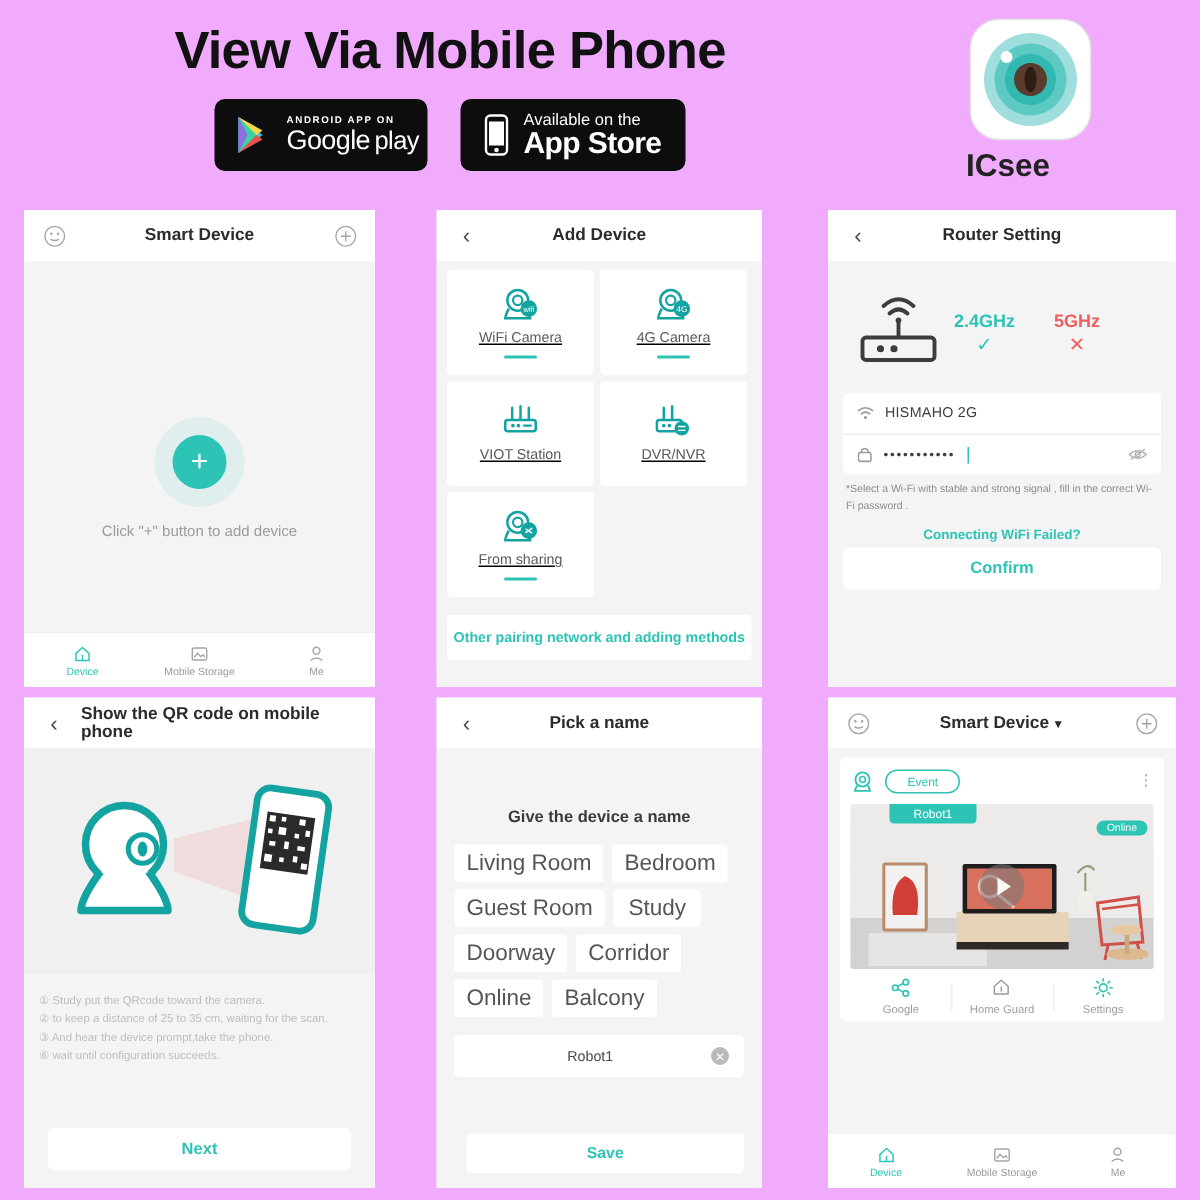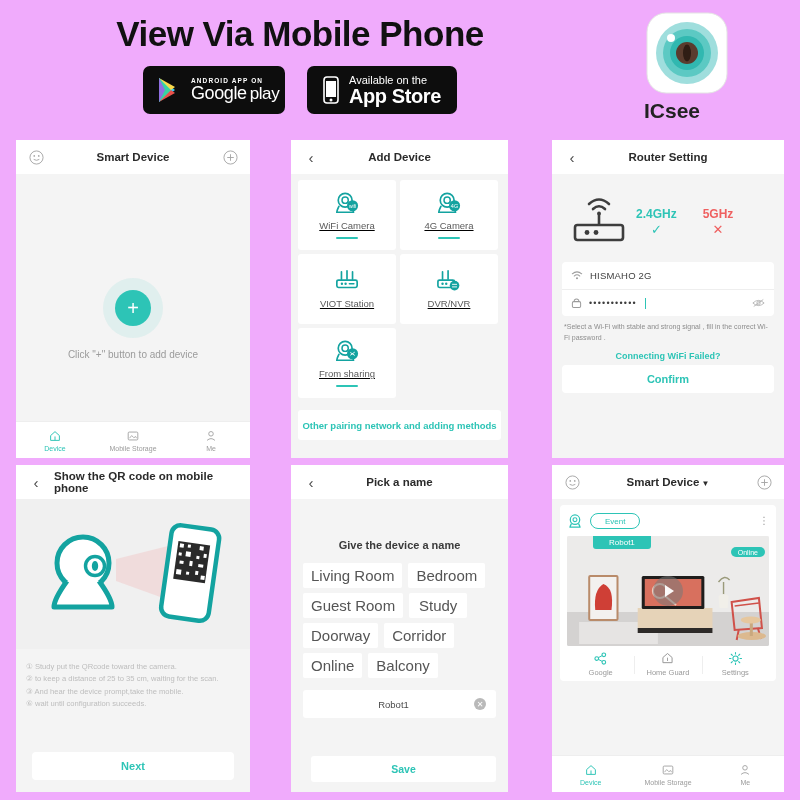--- a/index.html
+++ b/index.html
@@ -551,21 +551,21 @@
               <rect x="148" y="53" width="3" height="3" fill="#fff"></rect>
               <rect x="157" y="51" width="3" height="4" fill="#fff"></rect>
               <rect x="163" y="55" width="4" height="4" fill="#fff"></rect>
             </g>
           </svg>
         </span>
       </div>
       <div class="steps">
         <div>① Study put the QRcode toward the camera.</div>
         <div>② to keep a distance of 25 to 35 cm, waiting for the scan.</div>
-        <div>③ And hear the device prompt,take the mobile.</div>
+        <div>③ And hear the device prompt,take the phone.</div>
         <div>⑥ wait until configuration succeeds.</div>
       </div>
       <div class="next-btn">Next</div>
     </div>
 
     <div class="panel p5">
       <div class="nav">
         <div class="nav-side">
             <span class="back-chevron">‹</span>
           </div>

